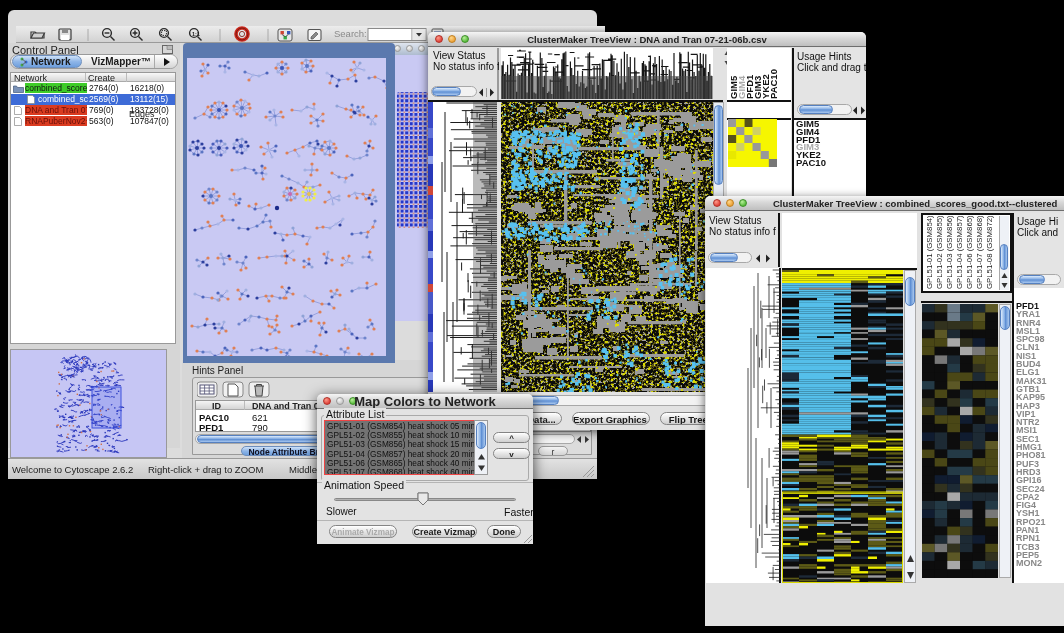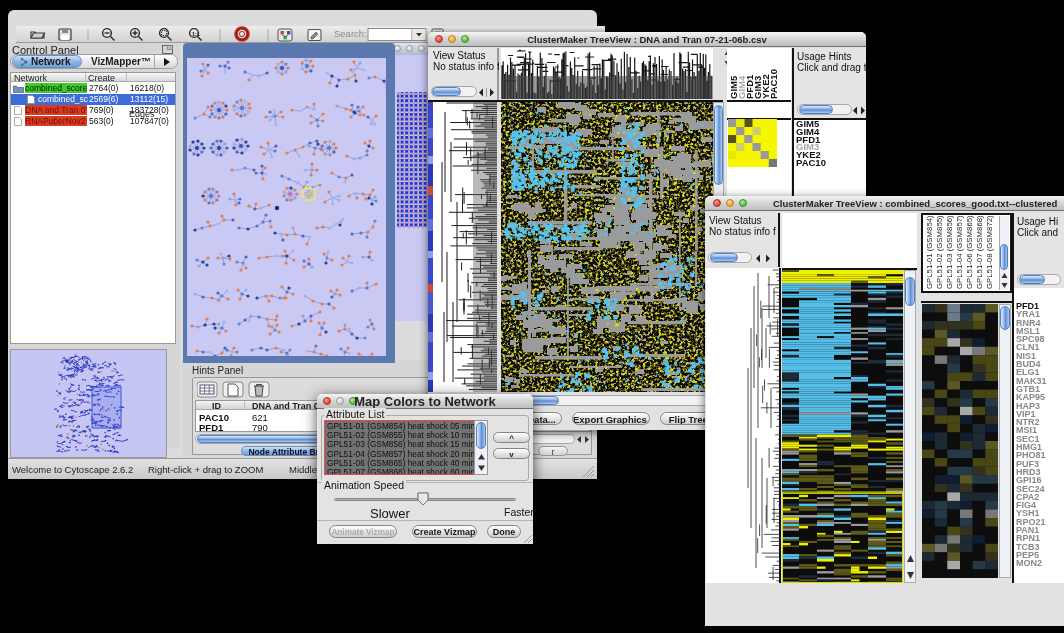--- a/index.html
+++ b/index.html
@@ -1927,21 +1927,21 @@
   <div class="btn" style="left:176px;top:38px;width:37px;height:11px;font-size:8px;line-height:11px;">^</div>
   <div class="btn" style="left:176px;top:54px;width:37px;height:11px;font-size:8px;line-height:11px;">v</div>
   <div class="abs" style="left:0px;top:88px;width:216px;height:1px;background:#b5b5b5;"></div>
   <div class="abs" style="left:5px;top:85px;font-size:10.5px;color:#111;background:#e3e3e3;padding:0 2px;">Animation Speed</div>
 
   <div class="abs" style="left:17px;top:104px;width:182px;height:3px;background:linear-gradient(#9a9a9a,#c8c8c8);border-radius:2px;border:0.5px solid #888;"></div>
   <svg class="abs" style="left:100px;top:98px;" width="12" height="14" viewBox="0 0 12 14">
       <path d="M1 1h10v7l-5 5l-5-5z" fill="linear-gradient(#fff,#ccc)" fill-opacity="1" stroke="#888"></path>
       <path d="M1 1h10v7l-5 5l-5-5z" fill="#e8e8e8" stroke="#777"></path>
     </svg>
-  <div class="abs" style="left:9px;top:112px;font-size:13px;color:#111;margin-left:44px;">Slower</div>
+  <div class="abs" style="left:9px;top:112px;font-size:10px;color:#111;">Slower</div>
   <div class="abs" style="left:187px;top:112px;font-size:10.5px;color:#111;">Faster</div>
   <div class="abs" style="left:0px;top:126px;width:216px;height:1px;background:#b5b5b5;"></div>
   <div class="btn" style="left:12px;top:131px;width:68px;height:13px;font-size:8.2px;line-height:13px;color:#aaa;text-align:center;">Animate Vizmap</div>
   <div class="btn" style="left:95px;top:131px;width:65px;height:13px;font-size:9px;line-height:13px;text-align:center;">Create Vizmap</div>
   <div class="btn" style="left:170px;top:131px;width:34px;height:13px;font-size:9px;line-height:13px;text-align:center;">Done</div>
   <svg class="abs" style="left:206px;top:140px;" width="10" height="10" viewBox="0 0 10 10">
       <path d="M9 1L1 9M9 5L5 9" stroke="#999" stroke-width="1"></path>
     </svg>
 </div>
 

